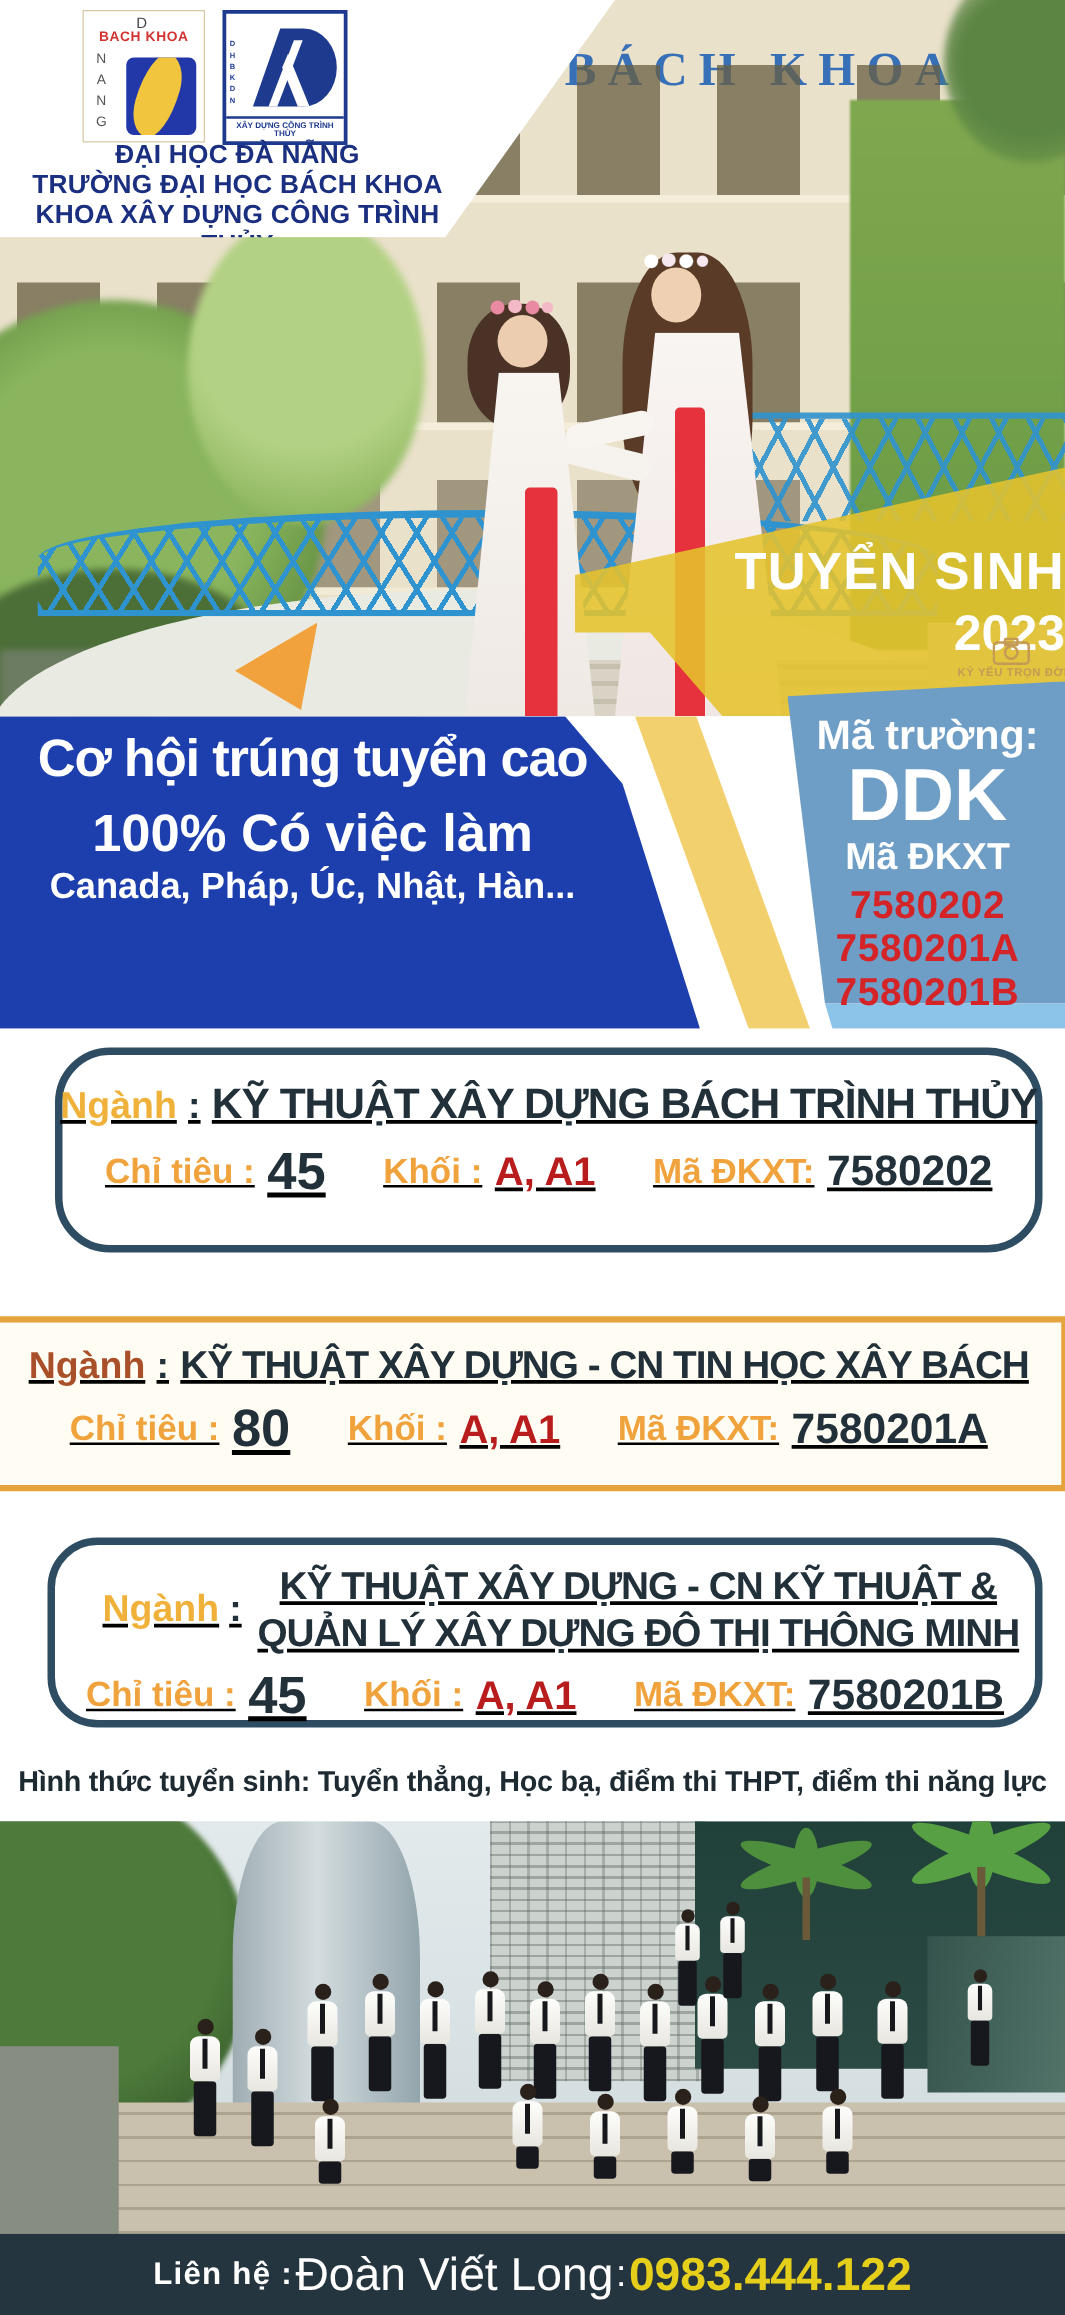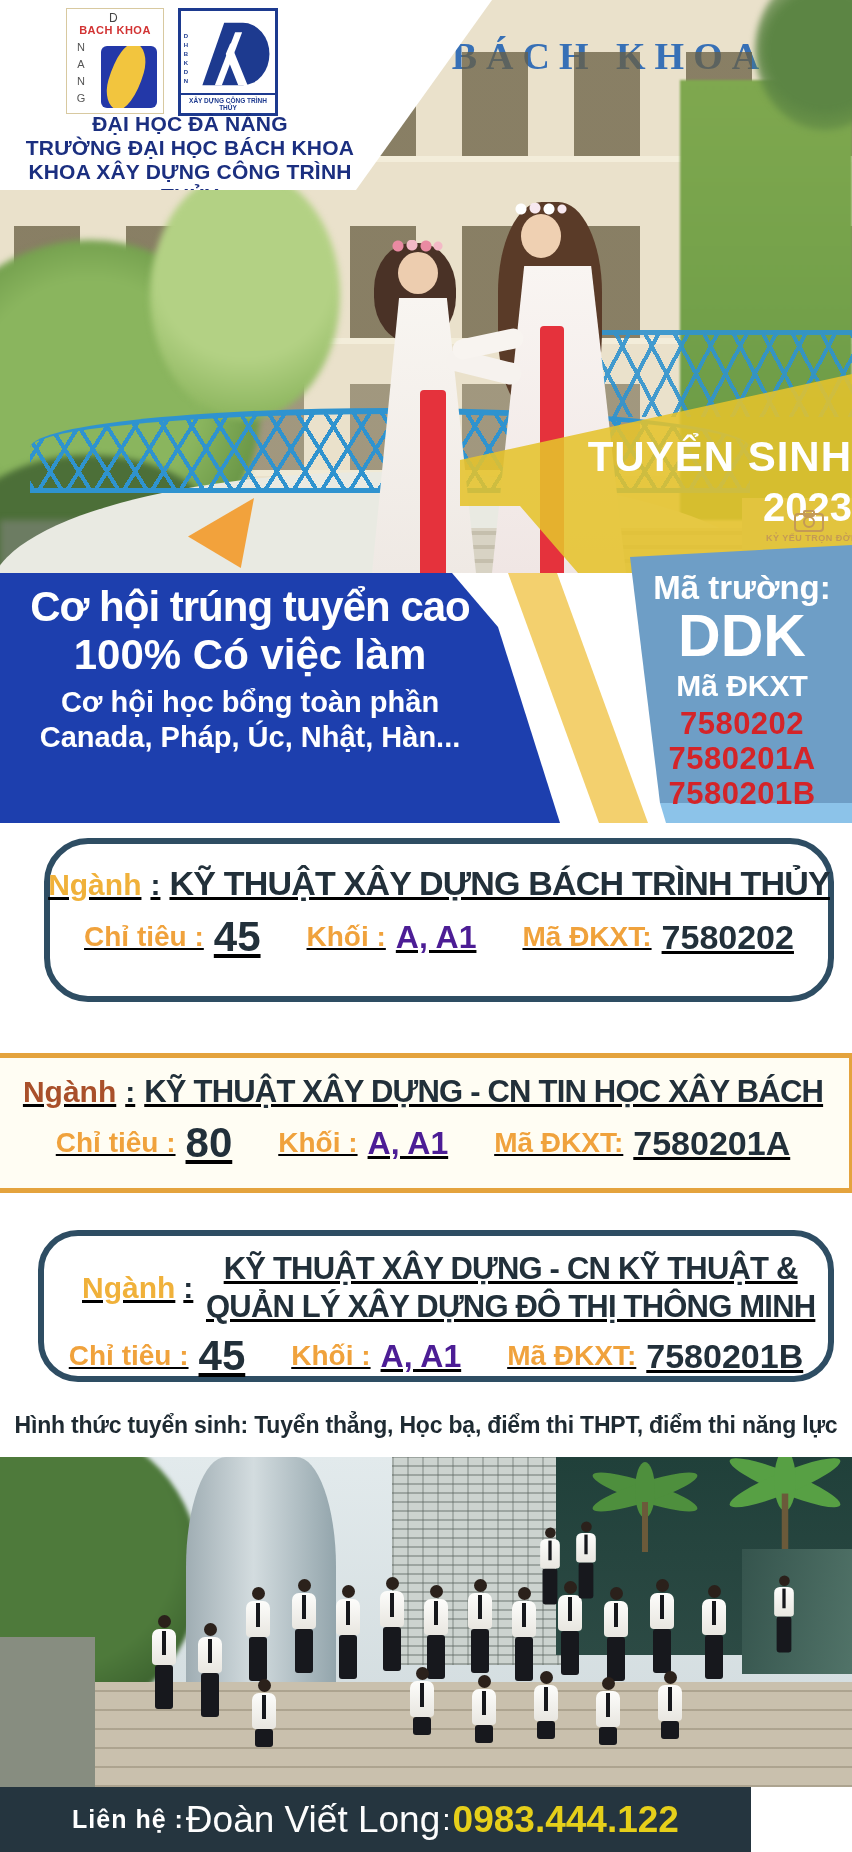--- a/index.html
+++ b/index.html
@@ -94,21 +94,21 @@
   .l2g{position:absolute;left:12px;top:2px;}
   .l2cap{position:absolute;left:0;bottom:2px;width:100%;text-align:center;font-size:6.5px;font-weight:bold;
          color:#1d3a8f;border-top:2px solid #1d3a8f;padding-top:2px;}
 
   
   .promo{position:absolute;left:0;top:573px;width:852px;height:250px;background:#fff;z-index:8;}
   .banner{position:absolute;left:0;top:0;width:600px;height:250px;background:#1d3fae;
           clip-path:polygon(0 0,452px 0,498px 54px,560px 250px,0 250px);color:#fff;text-align:center;}
   .banner .t{width:500px;}
   .bl1{font-size:42px;font-weight:bold;letter-spacing:-1px;line-height:48px;margin-top:10px;}
-  .bl2{font-size:42px;font-weight:bold;line-height:48px;margin-top:0;}
+  .bl2{font-size:42px;font-weight:bold;line-height:48px;margin-top:12px;}
   .bl3{font-size:29px;font-weight:bold;line-height:33px;margin-top:7px;}
   .bl4{font-size:29px;font-weight:bold;line-height:33px;margin-top:2px;}
   .stripe{position:absolute;left:500px;top:0;width:160px;height:250px;background:#f3d06e;
           clip-path:polygon(8px 0,57px 0,148px 250px,99px 250px);}
   .panel{position:absolute;left:596px;top:-28px;width:256px;height:278px;}
   .panel-main{position:absolute;inset:0;background:#6e9ec6;
               clip-path:polygon(34px 12px,256px 0,256px 258px,64px 258px);}
   .panel-light{position:absolute;inset:0;background:#8cc3e9;
                clip-path:polygon(64px 258px,256px 258px,256px 278px,70px 278px);}
   .panel-text{position:absolute;left:38px;right:2px;top:24px;text-align:center;}
@@ -130,21 +130,21 @@
   .box2 .nganh{color:#a9502a;}
   .colon{font-size:30px;font-weight:bold;color:#22303a;}
   .ptitle{font-size:34px;font-weight:bold;color:#22303a;letter-spacing:-.8px;}
   .box2 .ptitle{font-size:31px;}
   .rowstats{display:flex;justify-content:center;align-items:center;gap:10px;white-space:nowrap;}
   .box1 .rowstats{margin-top:10px;}
   .box2 .rowstats{margin-top:9px;}
   .slabel{font-size:28px;font-weight:bold;color:#f0a23c;}
   .box2 .slabel{color:#f0a23c;}
   .bigval{font-size:42px;font-weight:bold;color:#22303a;}
-  .midval{font-size:32px;font-weight:bold;color:#4c1d95;}
+  .midval{font-size:32px;font-weight:bold;color:#b91c1c;}
   .codeval{font-size:34px;font-weight:bold;color:#22303a;}
   .gap{width:26px;}
   .b3top{display:flex;align-items:center;margin-top:14px;}
   .b3label{margin-left:38px;display:flex;align-items:baseline;gap:8px;}
   .b3titles{flex:1;text-align:center;}
   .b3titles div{font-size:31px;font-weight:bold;color:#22303a;letter-spacing:-.8px;line-height:38px;}
   .box3 .rowstats{margin-top:6px;}
 
   .note{position:absolute;left:0;top:1412px;width:852px;text-align:center;font-size:23px;
         font-weight:600;color:#1e2a32;letter-spacing:-.2px;white-space:nowrap;}
@@ -174,21 +174,21 @@
   .palm{position:absolute;}
   .fig{position:absolute;width:28px;z-index:3;}
   .fig .hd{width:13px;height:13px;border-radius:50%;background:#2b211b;margin:0 auto;}
   .fig .bd{width:24px;height:36px;background:linear-gradient(#fdfdfb,#e8e6e0);border-radius:7px 7px 4px 4px;margin:1px auto 0;position:relative;}
   .fig .bd::after{content:"";position:absolute;left:10px;top:2px;width:4px;height:24px;background:#16181c;}
   .fig .lg{width:18px;height:44px;background:#17181d;margin:0 auto;border-radius:3px;}
   .fig.s .lg{height:18px;}
   .fig.sm{transform:scale(.82);}
 
   
-  .contact{position:absolute;left:0;top:1787px;width:751px;height:65px;background:#25353f;
+  .contact{position:absolute;left:0;top:1787px;width:852px;height:65px;background:#25353f;
            display:flex;align-items:center;justify-content:center;gap:2px;white-space:nowrap;}
   .c-label{font-size:25px;font-weight:bold;color:#fff;letter-spacing:1px;}
   .c-name{font-size:37px;color:#fdfdfd;}
   .c-colon{font-size:30px;color:#fff;}
   .c-phone{font-size:37px;font-weight:bold;color:#e6cf1a;}
 </style>
 </head>
 <body>
 
 <div class="poster">
@@ -267,21 +267,20 @@
         <div>KHOA XÂY DỰNG CÔNG TRÌNH THỦY</div>
       </div>
     </div>
   </div>
 
   <div class="promo">
     <div class="banner">
       <div class="t">
         <div class="bl1">Cơ hội trúng tuyển cao</div>
         <div class="bl2">100% Có việc làm</div>
-        <div class="bl3">Cơ hội học bổng toàn phần</div>
         <div class="bl4">Canada, Pháp, Úc, Nhật, Hàn...</div>
       </div>
     </div>
     <div class="stripe"></div>
     <div class="panel">
       <div class="panel-main"></div>
       <div class="panel-light"></div>
       <div class="panel-text">
         <div class="pt-label">Mã trường:</div>
         <div class="pt-code">DDK</div>

